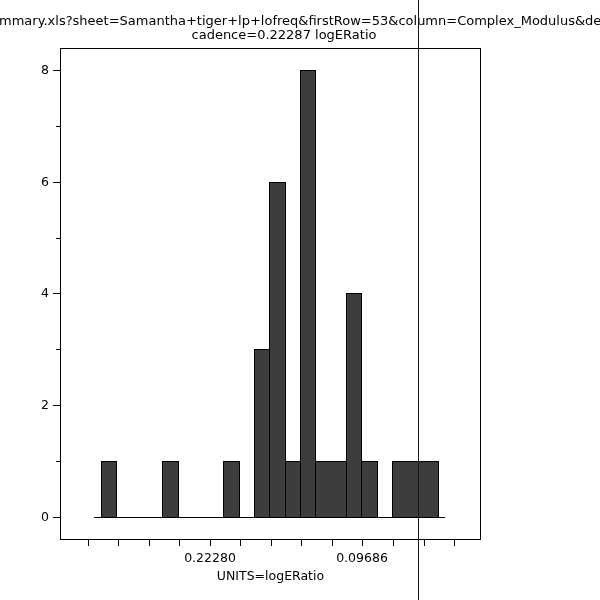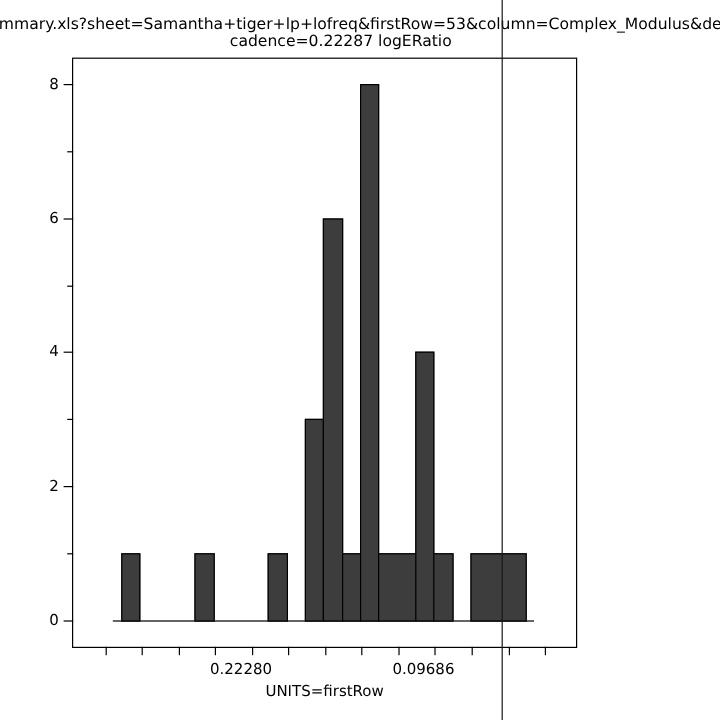--- a/index.html
+++ b/index.html
@@ -20,21 +20,21 @@
     position:absolute; left:60px; top:48px; width:421px; height:492px;
     border:1px solid #000; background:#fff;
   }
   .bar { position:absolute; border:1px solid #000; }
   .tick { position:absolute; background:#000; }
   .y-tick-label {
     position:absolute; width:30px; left:-42px; text-align:right;
     font-size:12.5px; line-height:16px; height:16px;
   }
   .x-tick-label {
-    position:absolute; width:70px; 
+    position:absolute; width:70px; text-align:center;
     font-size:12.5px; line-height:14px; top:502px;
   }
   #x-axis-title {
     position:absolute; left:60px; top:568px; width:421px; text-align:center;
     font-size:12.5px; line-height:15px;
   }
   #marker-line {
     position:absolute; top:0; height:600px; width:1px; background:#181818;
   }
 </style>
@@ -81,15 +81,15 @@
     <div class="tick" style="left: -8px; top: 133px; width: 8px; height: 1px;"></div>
     <div class="y-tick-label" style="top: 125px;">6</div>
     <div class="tick" style="left: -8px; top: 21px; width: 8px; height: 1px;"></div>
     <div class="y-tick-label" style="top: 13px;">8</div>
     <div class="tick" style="left: -5px; top: 412px; width: 5px; height: 1px;"></div>
     <div class="tick" style="left: -5px; top: 300px; width: 5px; height: 1px;"></div>
     <div class="tick" style="left: -5px; top: 189px; width: 5px; height: 1px;"></div>
     <div class="tick" style="left: -5px; top: 77px; width: 5px; height: 1px;"></div>
   </div>
 
-<div id="x-axis-title">UNITS=firstRow</div>
+<div id="x-axis-title">UNITS=logERatio</div>
 
 <div id="marker-line" style="left: 418px; background: rgb(24, 24, 24);"></div>
 
 </body></html>

